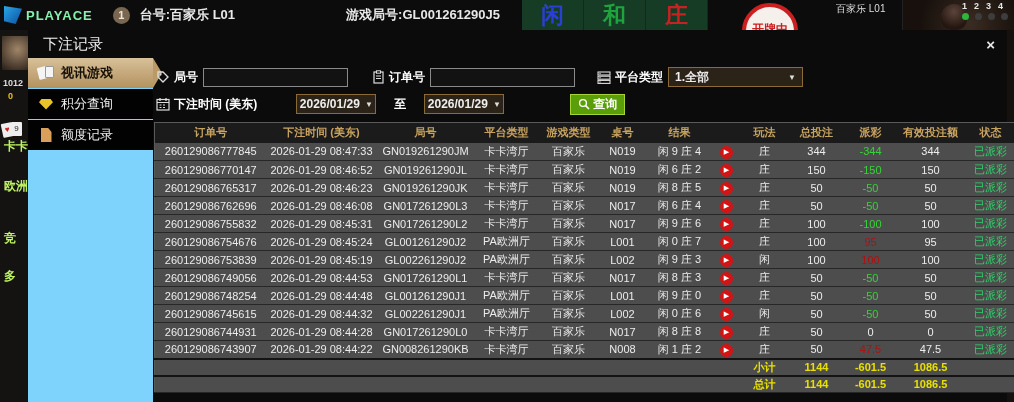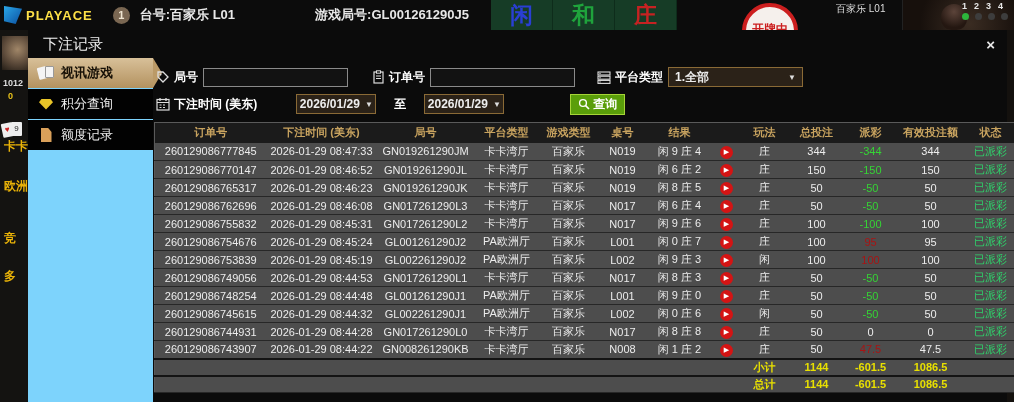--- a/index.html
+++ b/index.html
@@ -6,25 +6,25 @@
   html,body { background:#000; }
   .screen { position:relative; width:1014px; height:402px; overflow:hidden; background:#000;
             font-family:"Liberation Sans","DejaVu Sans",sans-serif; }
 
   
   .topbar { position:absolute; top:0; left:0; width:1014px; height:30px; background:#0c0c0c;
             display:flex; align-items:center; overflow:hidden; }
   .logo { display:flex; align-items:center; gap:4px; padding:0 10px 0 4px; }
   .logo-mark { width:18px; height:18px; background:linear-gradient(135deg,#2aa7e8,#0b4fa0);
                clip-path:polygon(0 0,100% 15%,65% 100%,0 85%); }
-  .logo-text { color:#fde047; font-weight:bold; font-size:13px; letter-spacing:1px; }
+  .logo-text { color:#86efac; font-weight:bold; font-size:13px; letter-spacing:1px; }
   .seat-badge { width:17px; height:17px; border-radius:50%; background:#7a6752; color:#f0e6d2;
                 font-size:11px; font-weight:bold; display:flex; align-items:center; justify-content:center; margin:0 10px; }
   .tb-label { color:#e8e8e8; font-size:13px; font-weight:bold; white-space:nowrap; }
-  .tb-label.round { margin-left:80px; }
+  .tb-label.round { margin-left:111px; }
   .bet-zones { display:flex; margin-left:22px; background:#163c26; height:30px; }
   .bet-zone { width:62px; height:30px; display:flex; align-items:center; justify-content:center;
               font-size:23px; font-weight:bold; border-right:1px solid #0e2c1b; }
   .status-bubble { position:absolute; left:742px; top:3px; width:56px; height:56px; border-radius:50%;
                    background:#f5f0ec; border:4px solid #cc1f1f; color:#cc1f1f; font-size:12px; font-weight:bold;
                    display:flex; align-items:flex-start; justify-content:center; padding-top:14px; }
   .table-name { position:absolute; left:836px; top:2px; color:#ddd; font-size:10px; white-space:nowrap; }
   .video { position:absolute; right:0; top:0; width:112px; height:30px;
            background:radial-gradient(circle at 60% 80%, #3a2c22 0%, #17100c 70%); border-left:1px solid #222; }
   .video .silhouette { position:absolute; left:38px; top:4px; width:26px; height:26px; border-radius:50% 50% 40% 40%;
@@ -40,21 +40,21 @@
   .left-strip { position:absolute; left:0; top:30px; width:28px; height:372px; background:#141311; overflow:hidden; }
   .avatar { position:absolute; left:2px; top:6px; width:26px; height:34px;
             background:radial-gradient(circle at 60% 40%, #a08668 0%, #5c4a3a 55%, #241d16 100%); }
   .ls-balance { position:absolute; left:3px; top:48px; color:#ddd; font-size:9px; font-weight:bold; white-space:nowrap;text-align:center; }
   .ls-zero { position:absolute; left:8px; top:61px; color:#e8c21a; font-size:9px; font-weight:bold; }
   .ls-cards { position:absolute; left:2px; top:92px; width:22px; height:16px; }
   .ls-cards i { position:absolute; width:11px; height:14px; background:#eee; border-radius:1px; font-style:normal;
                 font-size:8px; color:#c22; text-align:center; line-height:14px; }
   .ls-cards i:first-child { transform:rotate(-12deg); left:0; top:1px; }
   .ls-cards i:last-child { left:9px; color:#222; }
-  .ls-item { position:absolute; color:#eab308; font-size:12px; font-weight:bold; left:4px; white-space:nowrap; }
+  .ls-item { position:absolute; color:#bef264; font-size:12px; font-weight:bold; left:4px; white-space:nowrap; }
   .right-strip { position:absolute; right:0; top:30px; width:7px; height:372px; background:#14110e; }
   .right-strip i { position:absolute; left:2px; width:3px; height:3px; border-radius:50%; background:#a22; }
 
   
   .modal { position:absolute; left:28px; top:30px; width:979px; height:372px; background:#0b0b0b; }
   .modal-header { height:28px; display:flex; align-items:center; padding:0 12px 0 15px; }
   .modal-title { color:#f0f0f0; font-size:15px; }
   .modal-close { margin-left:auto; color:#e8e8e8; font-size:15px; font-weight:bold; cursor:pointer; line-height:1; }
   .modal-body { display:flex; height:344px; }
 

